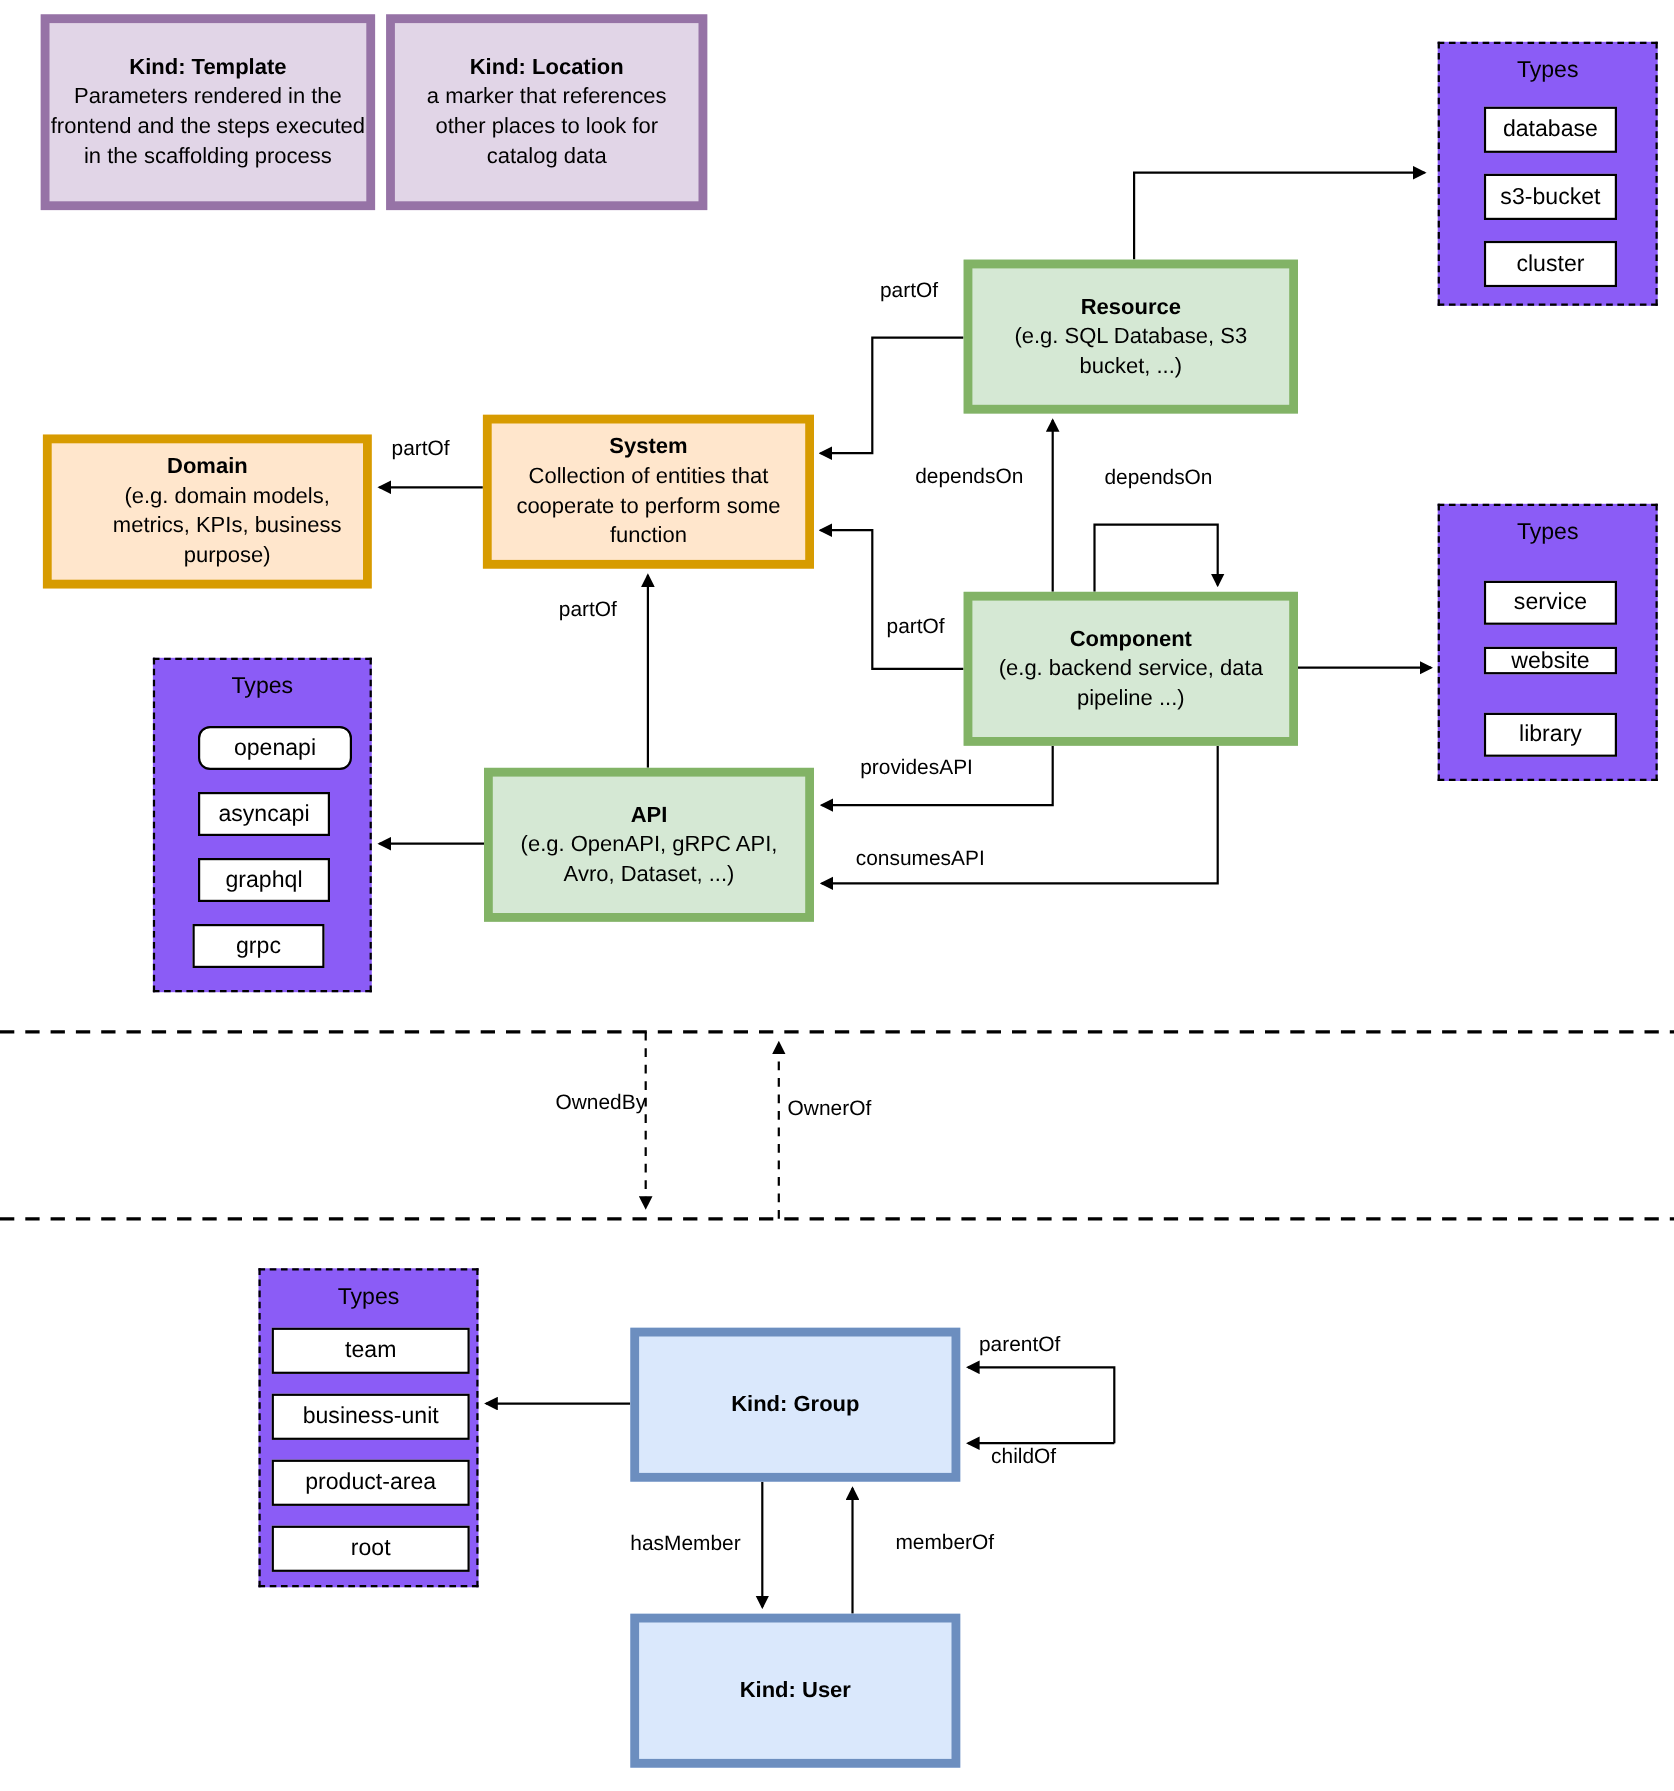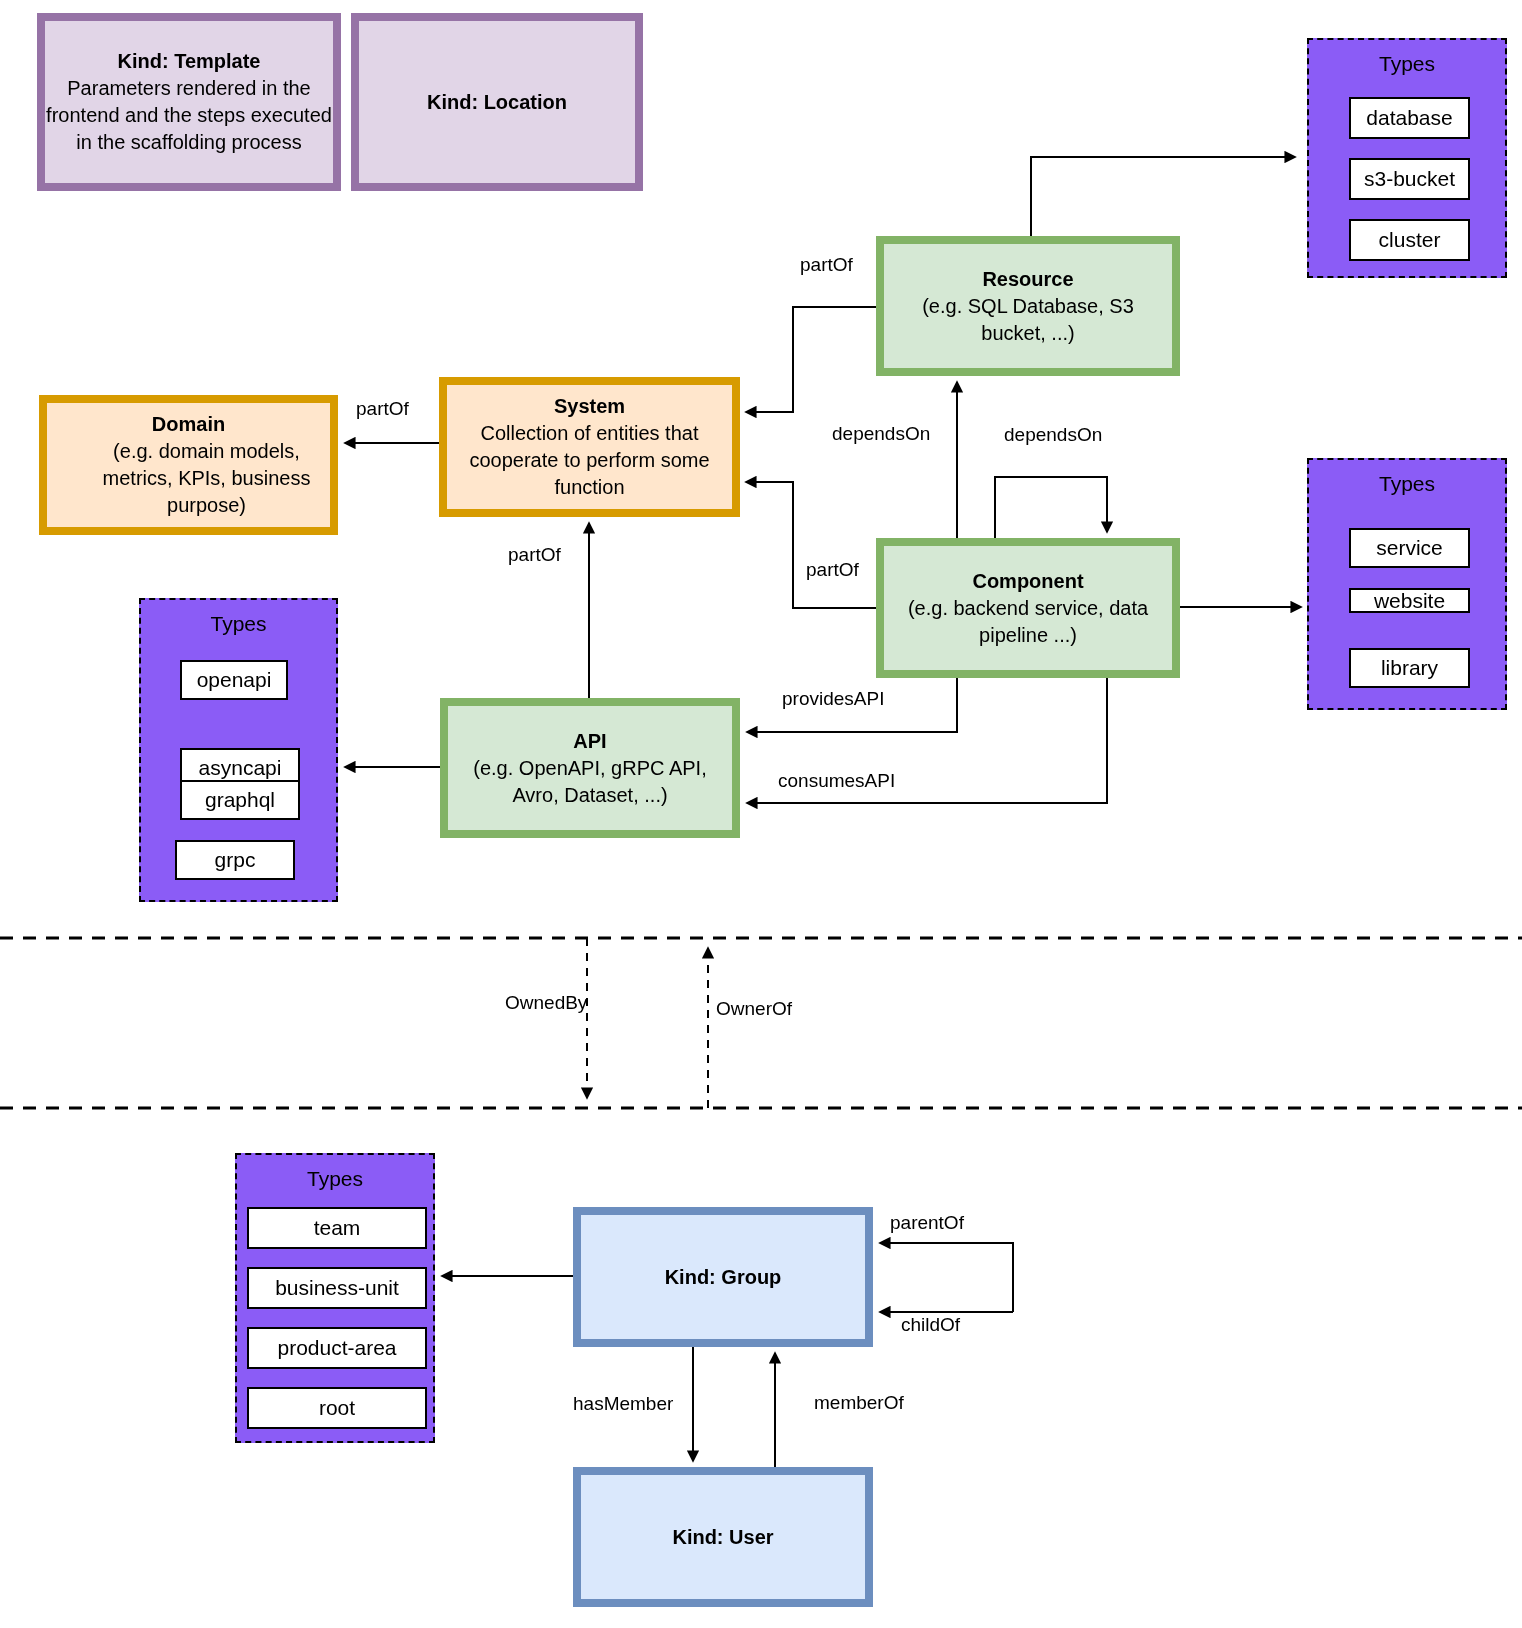--- a/index.html
+++ b/index.html
@@ -81,20 +81,21 @@
     <polyline points="775,1467 775,1353" fill="none" stroke="#000" stroke-width="2" marker-end="url(#arrow)"></polyline>
   </svg>
 
   <div class="node purple" style="left:37px;top:13px;width:304px;height:178px;">
     <div class="ttl">Kind: Template</div>
     <div style="max-width:288px;">Parameters rendered in the frontend and the steps executed in  the scaffolding process</div>
   </div>
 
   <div class="node purple" style="left:351px;top:13px;width:292px;height:178px;">
     <div class="ttl">Kind: Location</div>
+    <div style="max-width:240px;">a marker that references other places to look for catalog data</div>
   </div>
 
   <div class="node green" style="left:876px;top:236px;width:304px;height:140px;">
     <div class="ttl">Resource</div>
     <div style="max-width:245px;">(e.g. SQL Database, S3 bucket, ...)</div>
   </div>
 
   <div class="node orange" style="left:39px;top:395px;width:299px;height:140px;">
     <div class="ttl">Domain</div>
     <div style="max-width:220px;margin-left:36px;">(e.g.  domain models, metrics, KPIs, business purpose)</div>
@@ -132,22 +133,22 @@
 
   <div class="panel" style="left:1307px;top:458px;width:200px;height:252px;">
     <div class="ptitle">Types</div>
     <div class="titem" style="left:40px;top:68px;width:121px;height:40px;">service</div>
     <div class="titem" style="left:40px;top:128px;width:121px;height:25px;">website</div>
     <div class="titem" style="left:40px;top:188px;width:121px;height:40px;">library</div>
   </div>
 
   <div class="panel" style="left:139px;top:598px;width:199px;height:304px;">
     <div class="ptitle">Types</div>
-    <div class="titem" style="left:39px;top:60px;width:108px;height:40px;">openapi</div>
-    <div class="titem" style="left:39px;top:120px;width:120px;height:40px;margin-top:28px;">asyncapi</div>
+    <div class="titem" style="left:39px;top:60px;width:140px;height:40px;border-radius:11px;">openapi</div>
+    <div class="titem" style="left:39px;top:120px;width:120px;height:40px;">asyncapi</div>
     <div class="titem" style="left:39px;top:180px;width:120px;height:40px;">graphql</div>
     <div class="titem" style="left:34px;top:240px;width:120px;height:40px;">grpc</div>
   </div>
 
   <div class="panel" style="left:235px;top:1153px;width:200px;height:290px;">
     <div class="ptitle">Types</div>
     <div class="titem" style="left:10px;top:52px;width:180px;height:42px;">team</div>
     <div class="titem" style="left:10px;top:112px;width:180px;height:42px;">business-unit</div>
     <div class="titem" style="left:10px;top:172px;width:180px;height:42px;">product-area</div>
     <div class="titem" style="left:10px;top:232px;width:180px;height:42px;">root</div>

